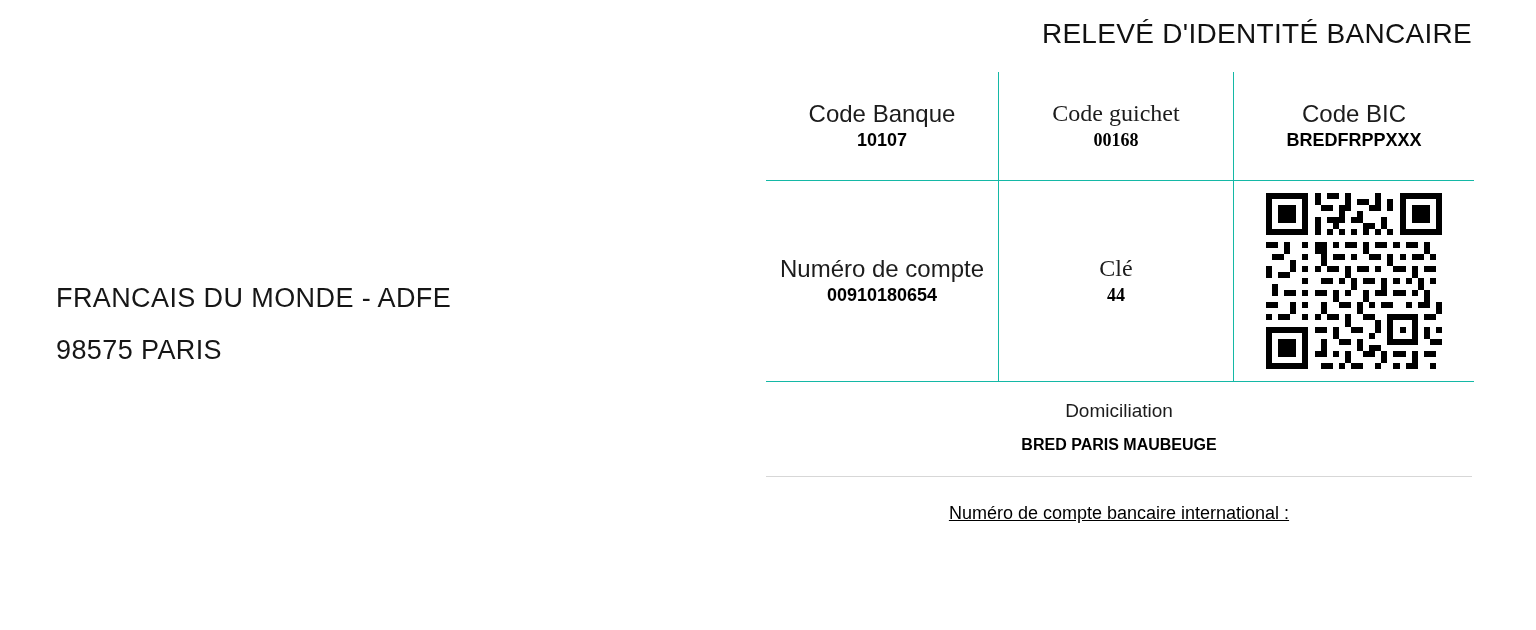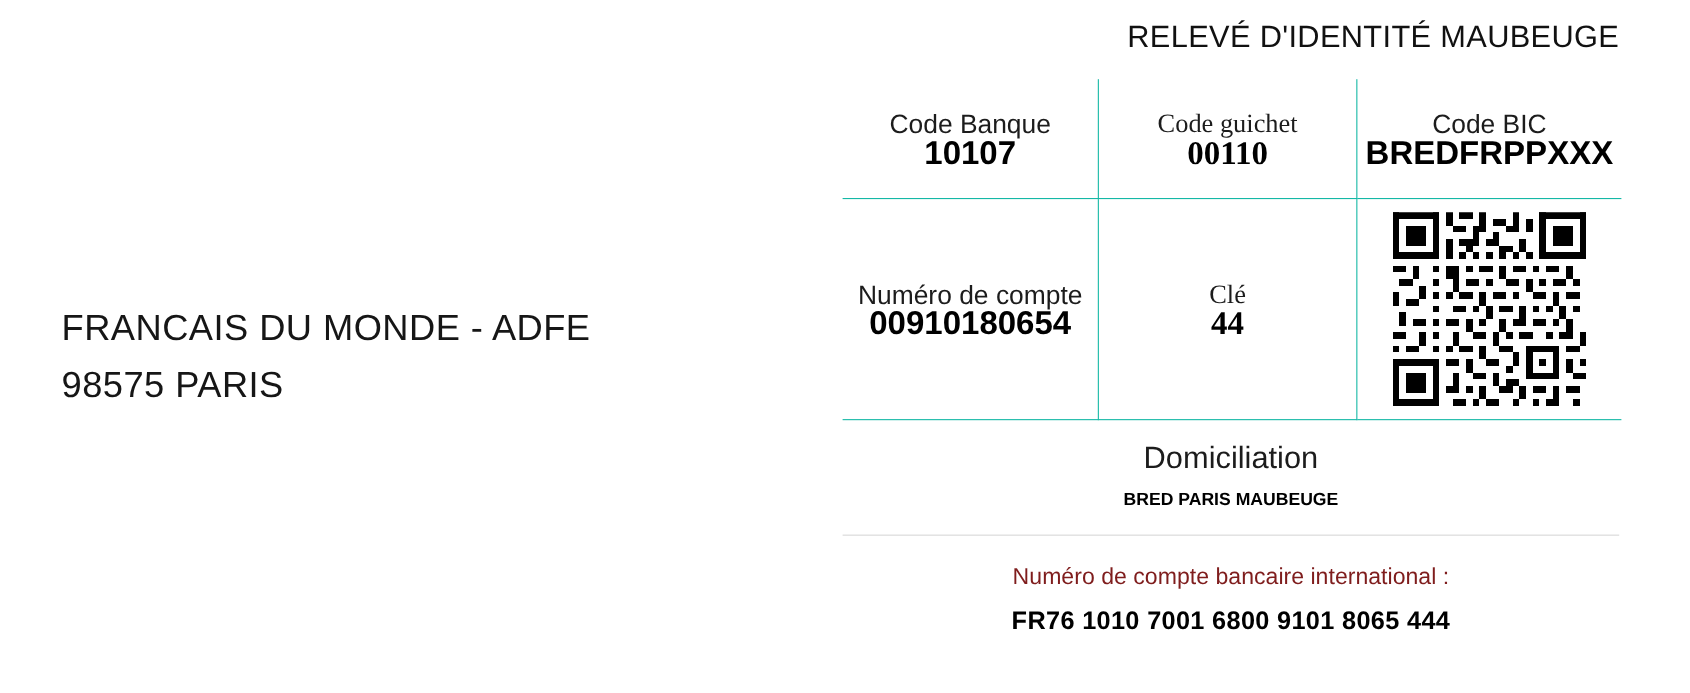--- a/index.html
+++ b/index.html
@@ -21,21 +21,21 @@
   }
 
   
   .holder {
     position: absolute;
     left: 56px;
     top: 272px;
     width: 620px;
   }
   .holder-line {
-    font-size: 33px;
+    font-size: 27px;
     letter-spacing: 0.4px;
     line-height: 52px;
     color: #161616;
     white-space: nowrap;
   }
 
   
   .rib {
     position: absolute;
     left: 766px;
@@ -64,21 +64,21 @@
   }
   .cell-inner {
     padding: 12px 6px;
   }
   .cell-label {
     font-size: 24px;
     color: #1c1c1c;
     line-height: 27px;
   }
   .cell-value {
-    font-size: 30px;
+    font-size: 18px;
     font-weight: bold;
     color: #000;
     line-height: 26px;
   }
 
   .row1 td { height: 108px; }
   .row2 td { height: 200px; }
 
   .col-a { width: 232px; }
   .col-b { width: 234px; font-family: Liberation Serif, serif; }
@@ -104,39 +104,40 @@
 
   
   .domiciliation {
     width: 706px;
     box-sizing: border-box;
     border-bottom: 1px solid #d7d7d7;
     text-align: center;
     padding: 18px 0 22px 0;
   }
   .dom-label {
-    font-size: 28px;
+    font-size: 19px;
     color: #1c1c1c;
   }
   .dom-value {
     font-size: 16px;
     font-weight: bold;
     color: #000;
     margin-top: 14px;
   }
 
   
   .iban {
     width: 706px;
     text-align: center;
     padding-top: 26px;
   }
   .iban-label {
-    font-size: 21px;
-    color: #7f1d1d;
+    font-size: 18px;
+    color: #000000;
+    text-decoration: underline;
   }
   .iban-value {
     font-size: 23px;
     font-weight: bold;
     color: #000;
     margin-top: 14px;
     letter-spacing: 0.3px;
   }
 </style>
 </head>
@@ -144,35 +145,35 @@
 
 <div class="page">
 
   <div class="holder">
     <div class="holder-line">FRANCAIS DU MONDE - ADFE</div>
     <div class="holder-line">98575 PARIS</div>
   </div>
 
   <div class="rib">
 
-    <div class="rib-title">RELEVÉ D'IDENTITÉ MAUBEUGE</div>
+    <div class="rib-title">RELEVÉ D'IDENTITÉ BANCAIRE</div>
 
     <table class="rib-table">
       <tbody>
           <tr class="row1">
         <td class="col-a no-left">
           <div class="cell-inner">
             <div class="cell-label">Code Banque</div>
             <div class="cell-value">10107</div>
           </div>
         </td>
         <td class="col-b">
           <div class="cell-inner">
             <div class="cell-label">Code guichet</div>
-            <div class="cell-value">00110</div>
+            <div class="cell-value">00168</div>
           </div>
         </td>
         <td class="col-c no-right">
           <div class="cell-inner">
             <div class="cell-label">Code BIC</div>
             <div class="cell-value">BREDFRPPXXX</div>
           </div>
         </td>
       </tr>
       <tr class="row2">
@@ -353,17 +354,16 @@
     </tbody>
       </table>
 
     <div class="domiciliation">
       <div class="dom-label">Domiciliation</div>
       <div class="dom-value">BRED PARIS MAUBEUGE</div>
     </div>
 
     <div class="iban">
       <div class="iban-label">Numéro de compte bancaire international :</div>
-      <div class="iban-value">FR76 1010 7001 6800 9101 8065 444</div>
     </div>
 
   </div>
 </div>
 
 </body></html>

